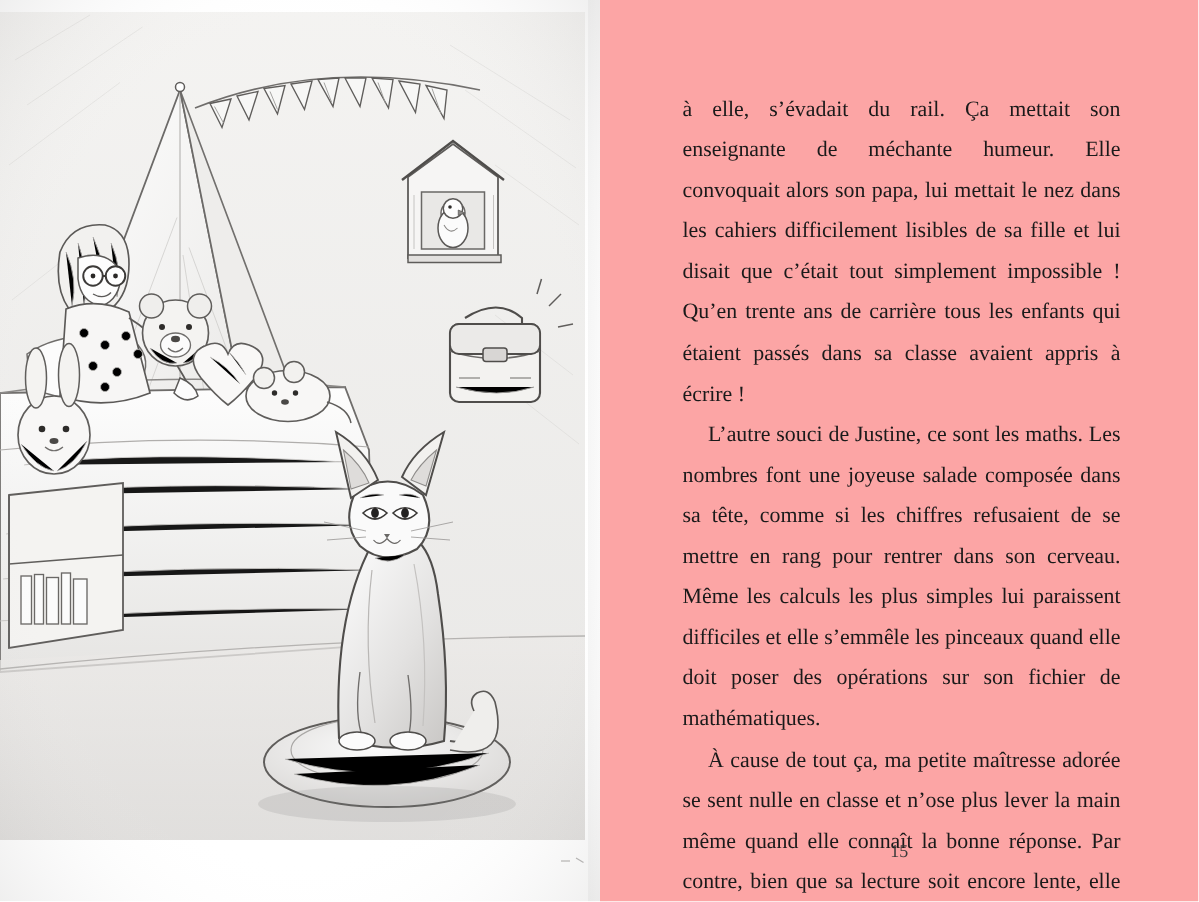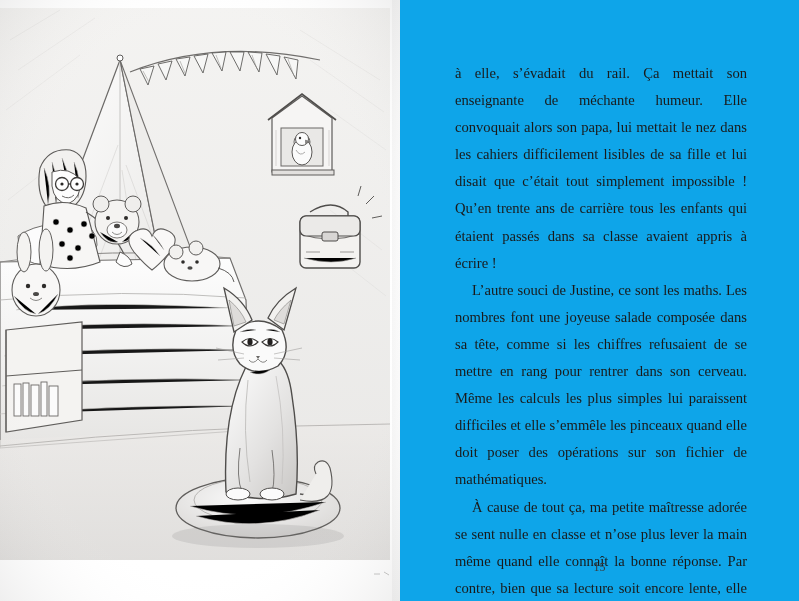--- a/index.html
+++ b/index.html
@@ -45,21 +45,21 @@
     text-align: center;
     font-size: 11.5px;
     color: #4a4a4a;
     letter-spacing: .5px;
   }
   
   .page-right {
     position: relative;
     width: 399px;
     height: 601px;
-    background: #0ea5e9;
+    background: #fca5a5;
   }
   .text-column {
     position: absolute;
     left: 55px;
     top: 60px;
     width: 292px;
   }
   .text-column p {
     margin: 0;
     font-size: 14.6px;

